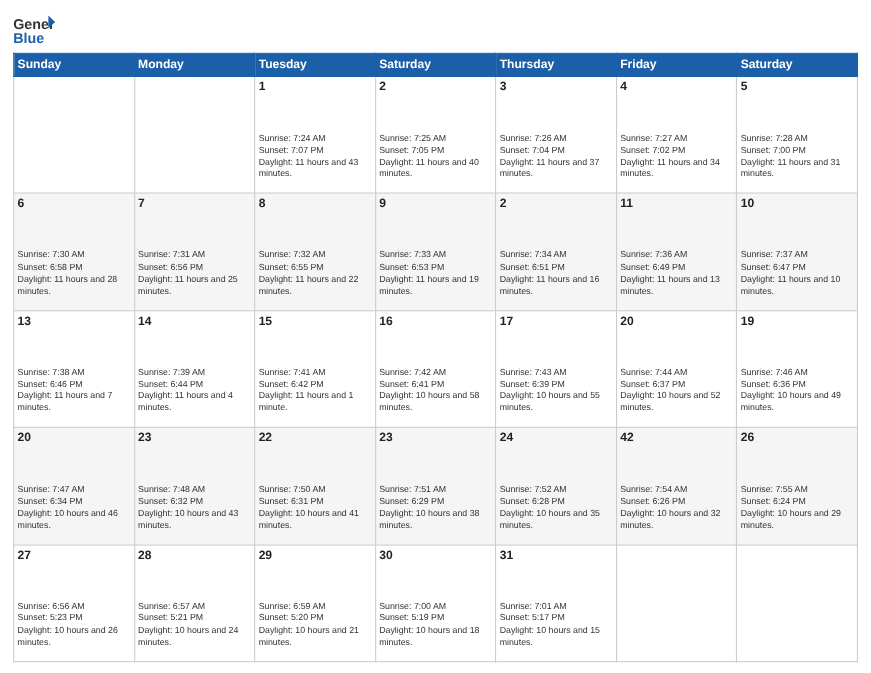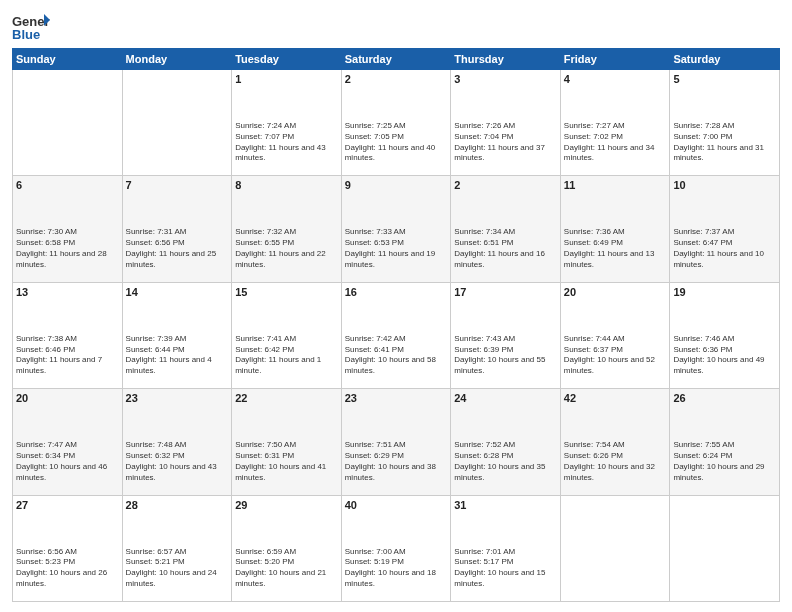--- a/index.html
+++ b/index.html
@@ -242,21 +242,21 @@
           </td>
           <td>
             <span class="day-num">28</span>
             <div class="day-info">Sunrise: 6:57 AM<br>Sunset: 5:21 PM<br>Daylight: 10 hours and 24 minutes.</div>
           </td>
           <td>
             <span class="day-num">29</span>
             <div class="day-info">Sunrise: 6:59 AM<br>Sunset: 5:20 PM<br>Daylight: 10 hours and 21 minutes.</div>
           </td>
           <td>
-            <span class="day-num">40</span>
+            <span class="day-num">30</span>
             <div class="day-info">Sunrise: 7:00 AM<br>Sunset: 5:19 PM<br>Daylight: 10 hours and 18 minutes.</div>
           </td>
           <td>
             <span class="day-num">31</span>
             <div class="day-info">Sunrise: 7:01 AM<br>Sunset: 5:17 PM<br>Daylight: 10 hours and 15 minutes.</div>
           </td>
           <td class="empty"></td>
           <td class="empty"></td>
         </tr>
       </tbody>

